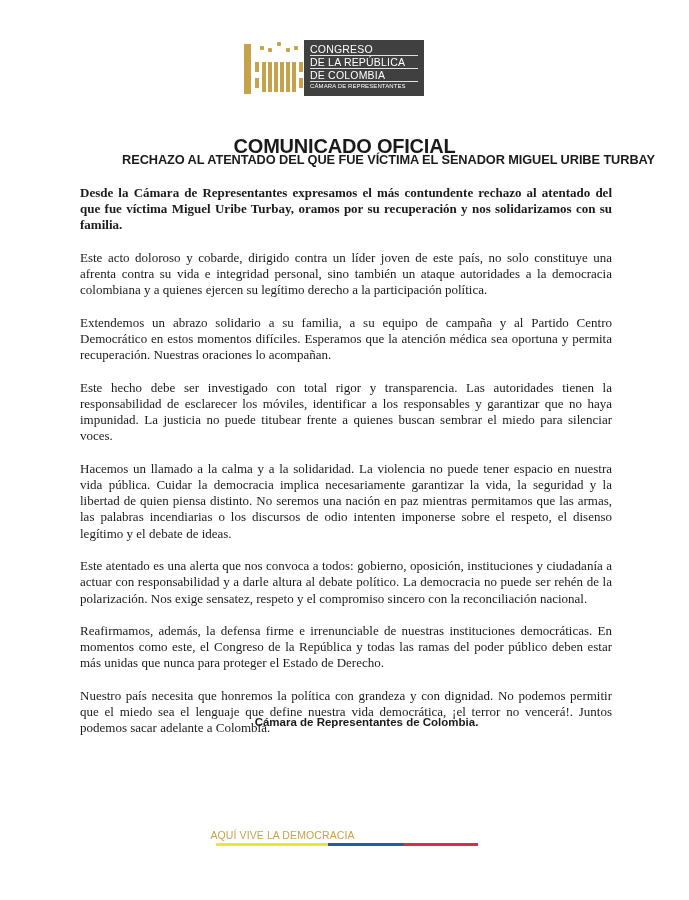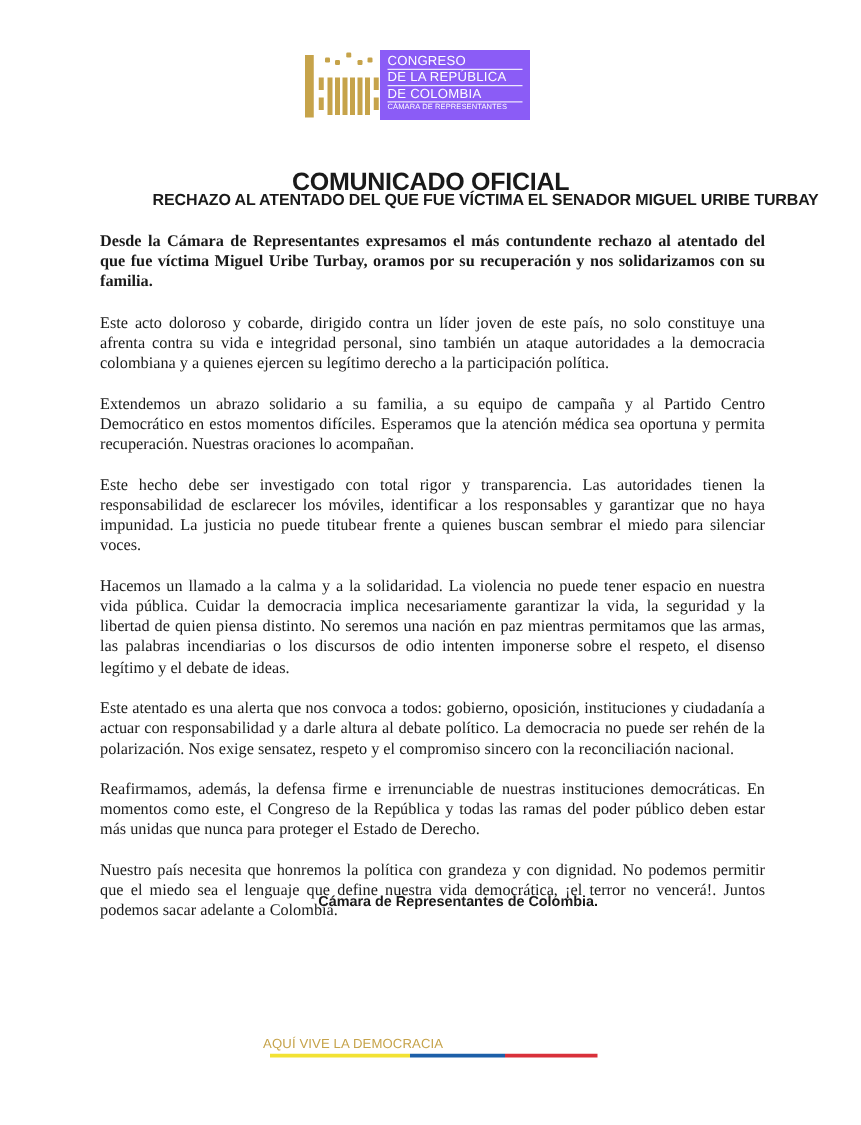--- a/index.html
+++ b/index.html
@@ -7,21 +7,21 @@
     width: 689px; height: 900px; background: #ffffff; position: relative;
     font-family: "Liberation Serif", serif; color: #1a1a1a; overflow: hidden;
   }
   .logo { position: absolute; left: 242px; top: 40px; width: 182px; height: 56px; display: flex; }
   .logo-emblem { width: 62px; height: 56px; position: relative; }
   .logo-emblem .bar-tall { position: absolute; left: 2px; top: 4px; width: 7px; height: 50px; background: #c6a34a; }
   .logo-emblem .col { position: absolute; top: 22px; width: 4px; height: 30px; background: #c6a34a; }
   .logo-emblem .small { position: absolute; top: 22px; width: 4px; height: 10px; background: #c6a34a; }
   .logo-emblem .small2 { position: absolute; top: 38px; width: 4px; height: 10px; background: #c6a34a; }
   .logo-emblem .dot { position: absolute; top: 6px; width: 4px; height: 4px; background: #c6a34a; border-radius: 1px; }
-  .logo-box { flex: 1; background: #8b5cf6; color: #fff; font-family: "Liberation Sans", sans-serif; padding: 3px 6px; box-sizing: border-box; }
+  .logo-box { flex: 1; background: #404040; color: #fff; font-family: "Liberation Sans", sans-serif; padding: 3px 6px; box-sizing: border-box; }
   .logo-box .l { font-size: 10.5px; line-height: 12px; border-bottom: 1px solid rgba(255,255,255,0.85); letter-spacing: 0.2px; }
   .logo-box .l.last { border-bottom: none; font-size: 6px; line-height: 9px; letter-spacing: 0.1px; }
   .title { position: absolute; left: 0; width: 689px; text-align: center; top: 135px; font-family: "Liberation Sans", sans-serif; font-weight: bold; font-size: 20px; letter-spacing: -0.2px; }
   .subtitle { position: absolute; left: 0; width: 689px; text-align: center; top: 152px; font-family: "Liberation Sans", sans-serif; font-weight: bold; font-size: 12.8px; letter-spacing: -0.1px; margin-left: 44px; }
   .body { position: absolute; left: 80px; width: 532px; top: 185px; font-size: 13px; line-height: 16.2px; text-align: justify; }
   .body p { margin: 0 0 16.3px 0; }
   .body p.lead { font-weight: bold; }
   .signature { position: absolute; left: 0; width: 689px; text-align: center; top: 716px; font-family: "Liberation Sans", sans-serif; font-weight: bold; font-size: 11.5px; padding-left: 22px; }
   .slogan { position: absolute; left: 0; width: 565px; text-align: center; top: 829px; font-family: "Liberation Sans", sans-serif; font-size: 10.5px; color: #c6a34a; letter-spacing: 0.1px; }
   .flag-bar { position: absolute; left: 216px; top: 843px; height: 3px; display: flex; width: 262px; }

